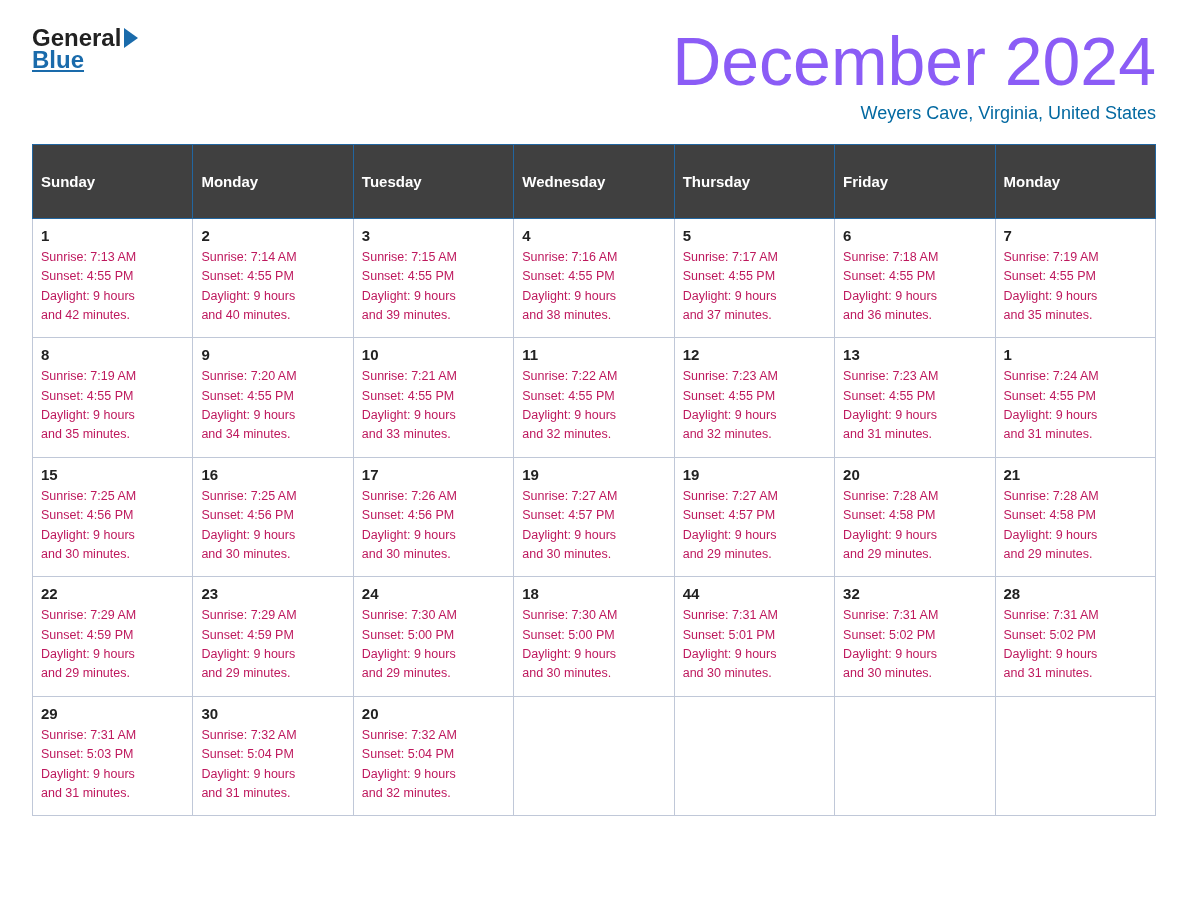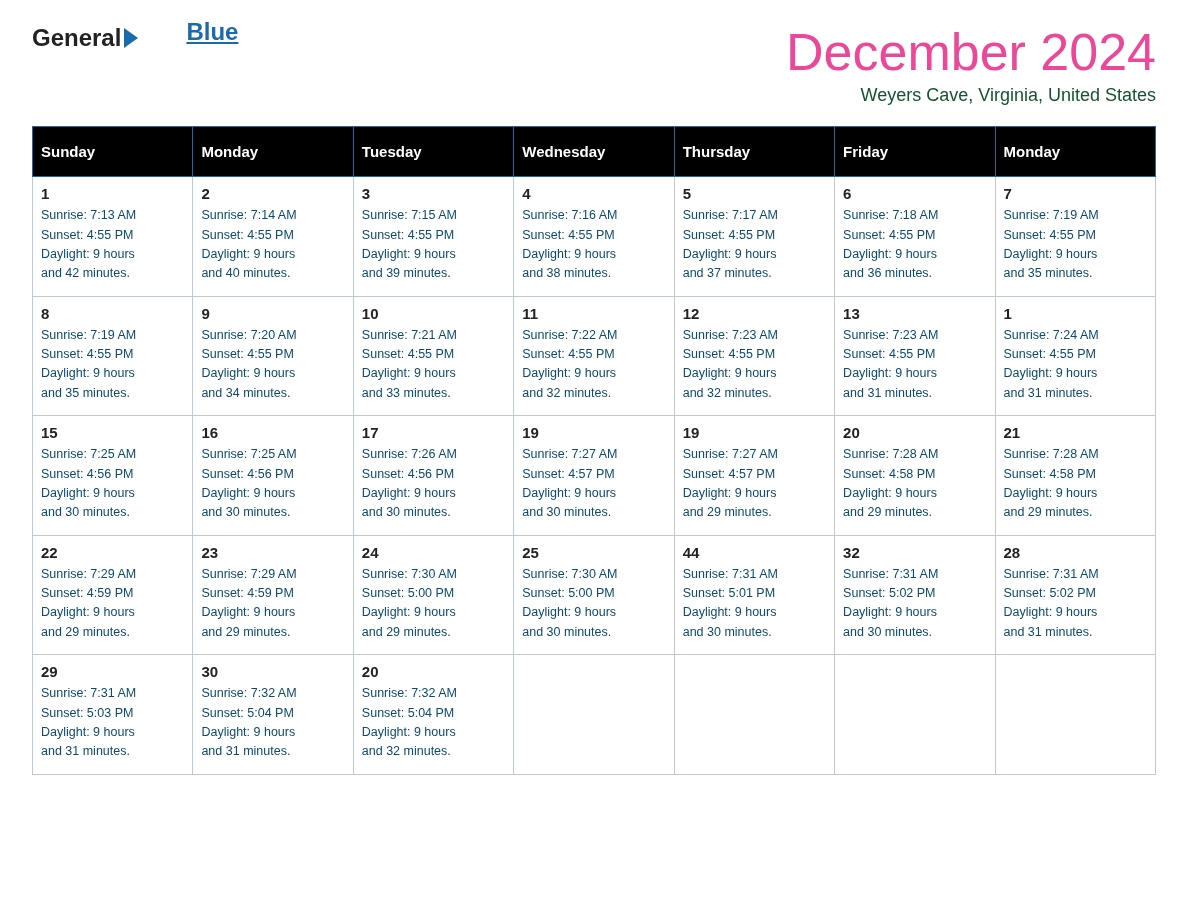--- a/index.html
+++ b/index.html
@@ -13,40 +13,40 @@
       display: flex;
       justify-content: space-between;
       align-items: flex-start;
       margin-bottom: 20px;
     }
     .logo-general { color: #222; }
     .title-area {
       text-align: right;
     }
     .calendar-title {
-      font-size: 52px;
+      font-size: 68px;
       font-weight: 300;
-      color: #ec4899;
+      color: #8b5cf6;
       line-height: 1.1;
     }
     .calendar-subtitle {
       font-size: 18px;
-      color: #14532d;
+      color: #0369a1;
       font-weight: 400;
       margin-top: 4px;
     }
     table {
       width: 100%;
       border-collapse: collapse;
       table-layout: fixed;
     }
     thead tr th {
-      background: #000000;
+      background: #404040;
       color: #fff;
-      padding: 16px 8px;
+      padding: 28px 8px;
       font-size: 15px;
       font-weight: 600;
       text-align: left;
       border: 1px solid #2266a0;
     }
     tbody tr td {
       vertical-align: top;
       padding: 8px 8px 12px 8px;
       border: 1px solid #c0c8d8;
       font-size: 13px;
@@ -55,30 +55,29 @@
     }
     tbody tr td .day-num {
       font-size: 15px;
       font-weight: 600;
       color: #222;
       display: block;
       margin-bottom: 4px;
     }
     tbody tr td .day-info {
       font-size: 12.5px;
-      color: #0c4a6e;
+      color: #be185d;
       line-height: 1.55;
     }
     tbody tr td.empty {
       background: #fff;
     }
     .logo-wrapper {
       display: flex;
-      flex-direction: row;
-      gap: 48px;
+      flex-direction: column;
     }
     .logo-top {
       display: flex;
       align-items: center;
       font-size: 24px;
       font-weight: bold;
     }
     .logo-bottom {
       font-size: 24px;
       font-weight: bold;
@@ -225,21 +224,21 @@
         </td>
         <td>
           <span class="day-num">23</span>
           <div class="day-info">Sunrise: 7:29 AM<br>Sunset: 4:59 PM<br>Daylight: 9 hours<br>and 29 minutes.</div>
         </td>
         <td>
           <span class="day-num">24</span>
           <div class="day-info">Sunrise: 7:30 AM<br>Sunset: 5:00 PM<br>Daylight: 9 hours<br>and 29 minutes.</div>
         </td>
         <td>
-          <span class="day-num">25</span>
+          <span class="day-num">18</span>
           <div class="day-info">Sunrise: 7:30 AM<br>Sunset: 5:00 PM<br>Daylight: 9 hours<br>and 30 minutes.</div>
         </td>
         <td>
           <span class="day-num">44</span>
           <div class="day-info">Sunrise: 7:31 AM<br>Sunset: 5:01 PM<br>Daylight: 9 hours<br>and 30 minutes.</div>
         </td>
         <td>
           <span class="day-num">32</span>
           <div class="day-info">Sunrise: 7:31 AM<br>Sunset: 5:02 PM<br>Daylight: 9 hours<br>and 30 minutes.</div>
         </td>

